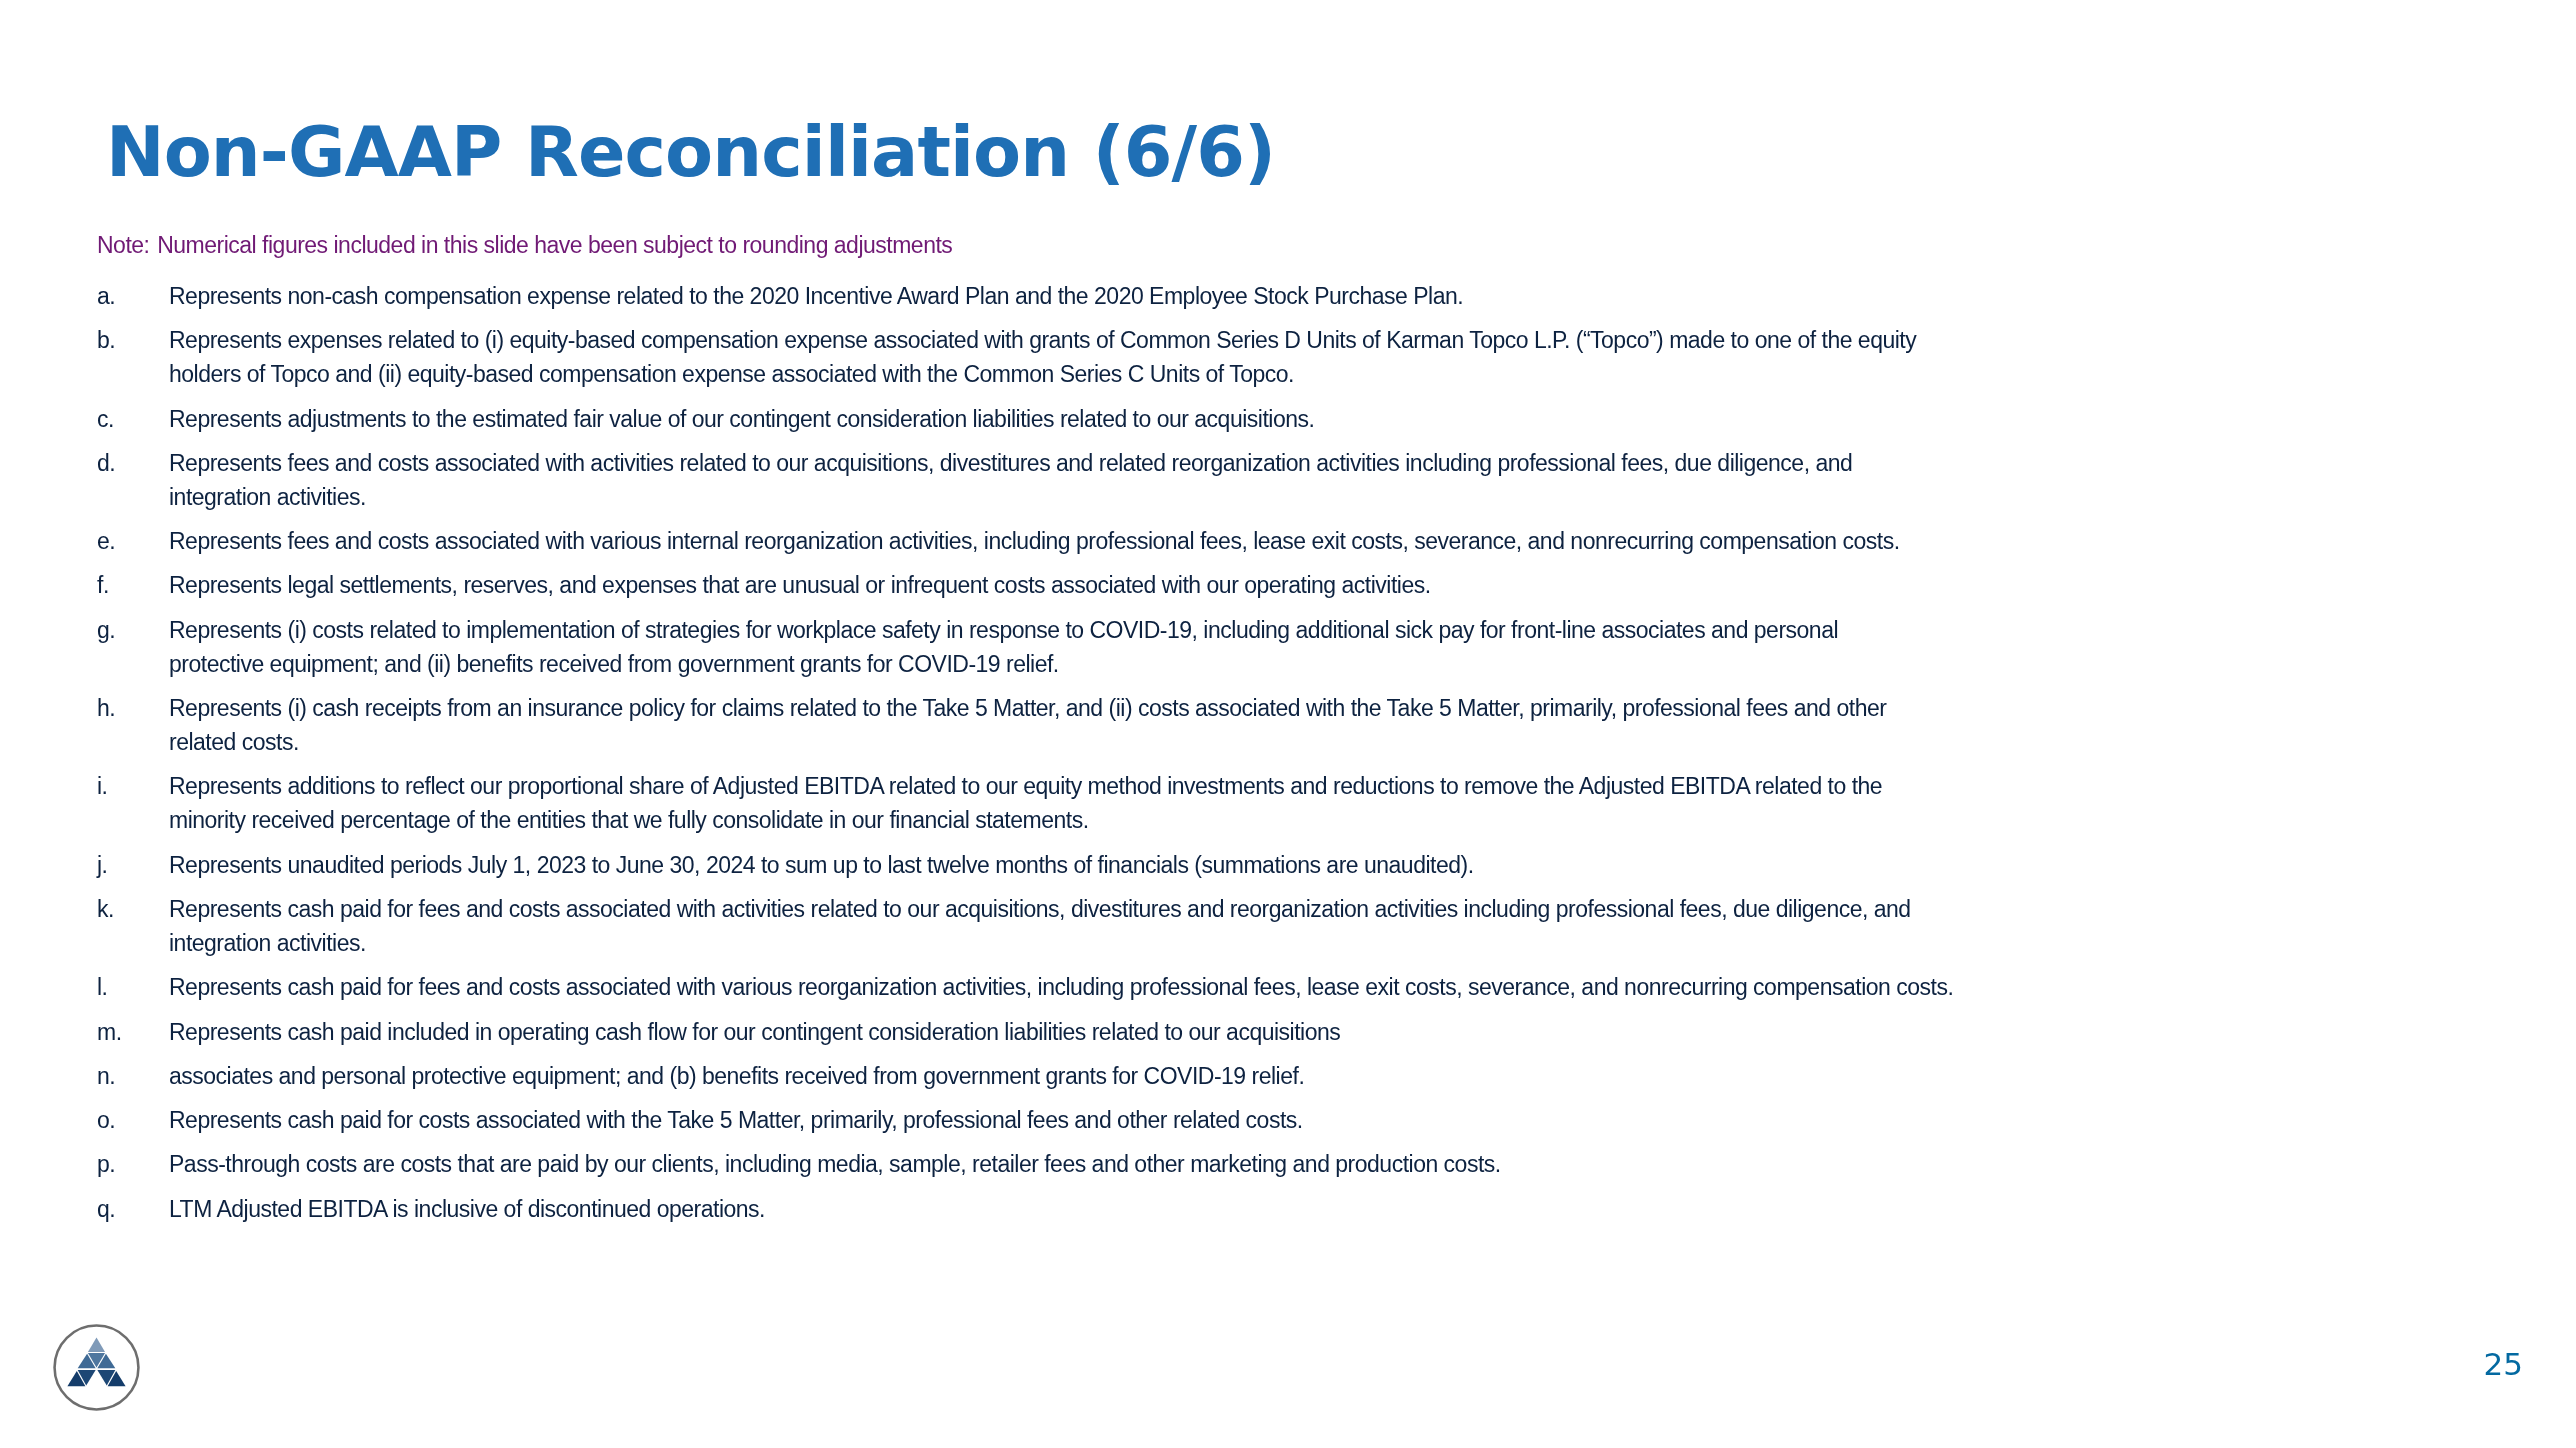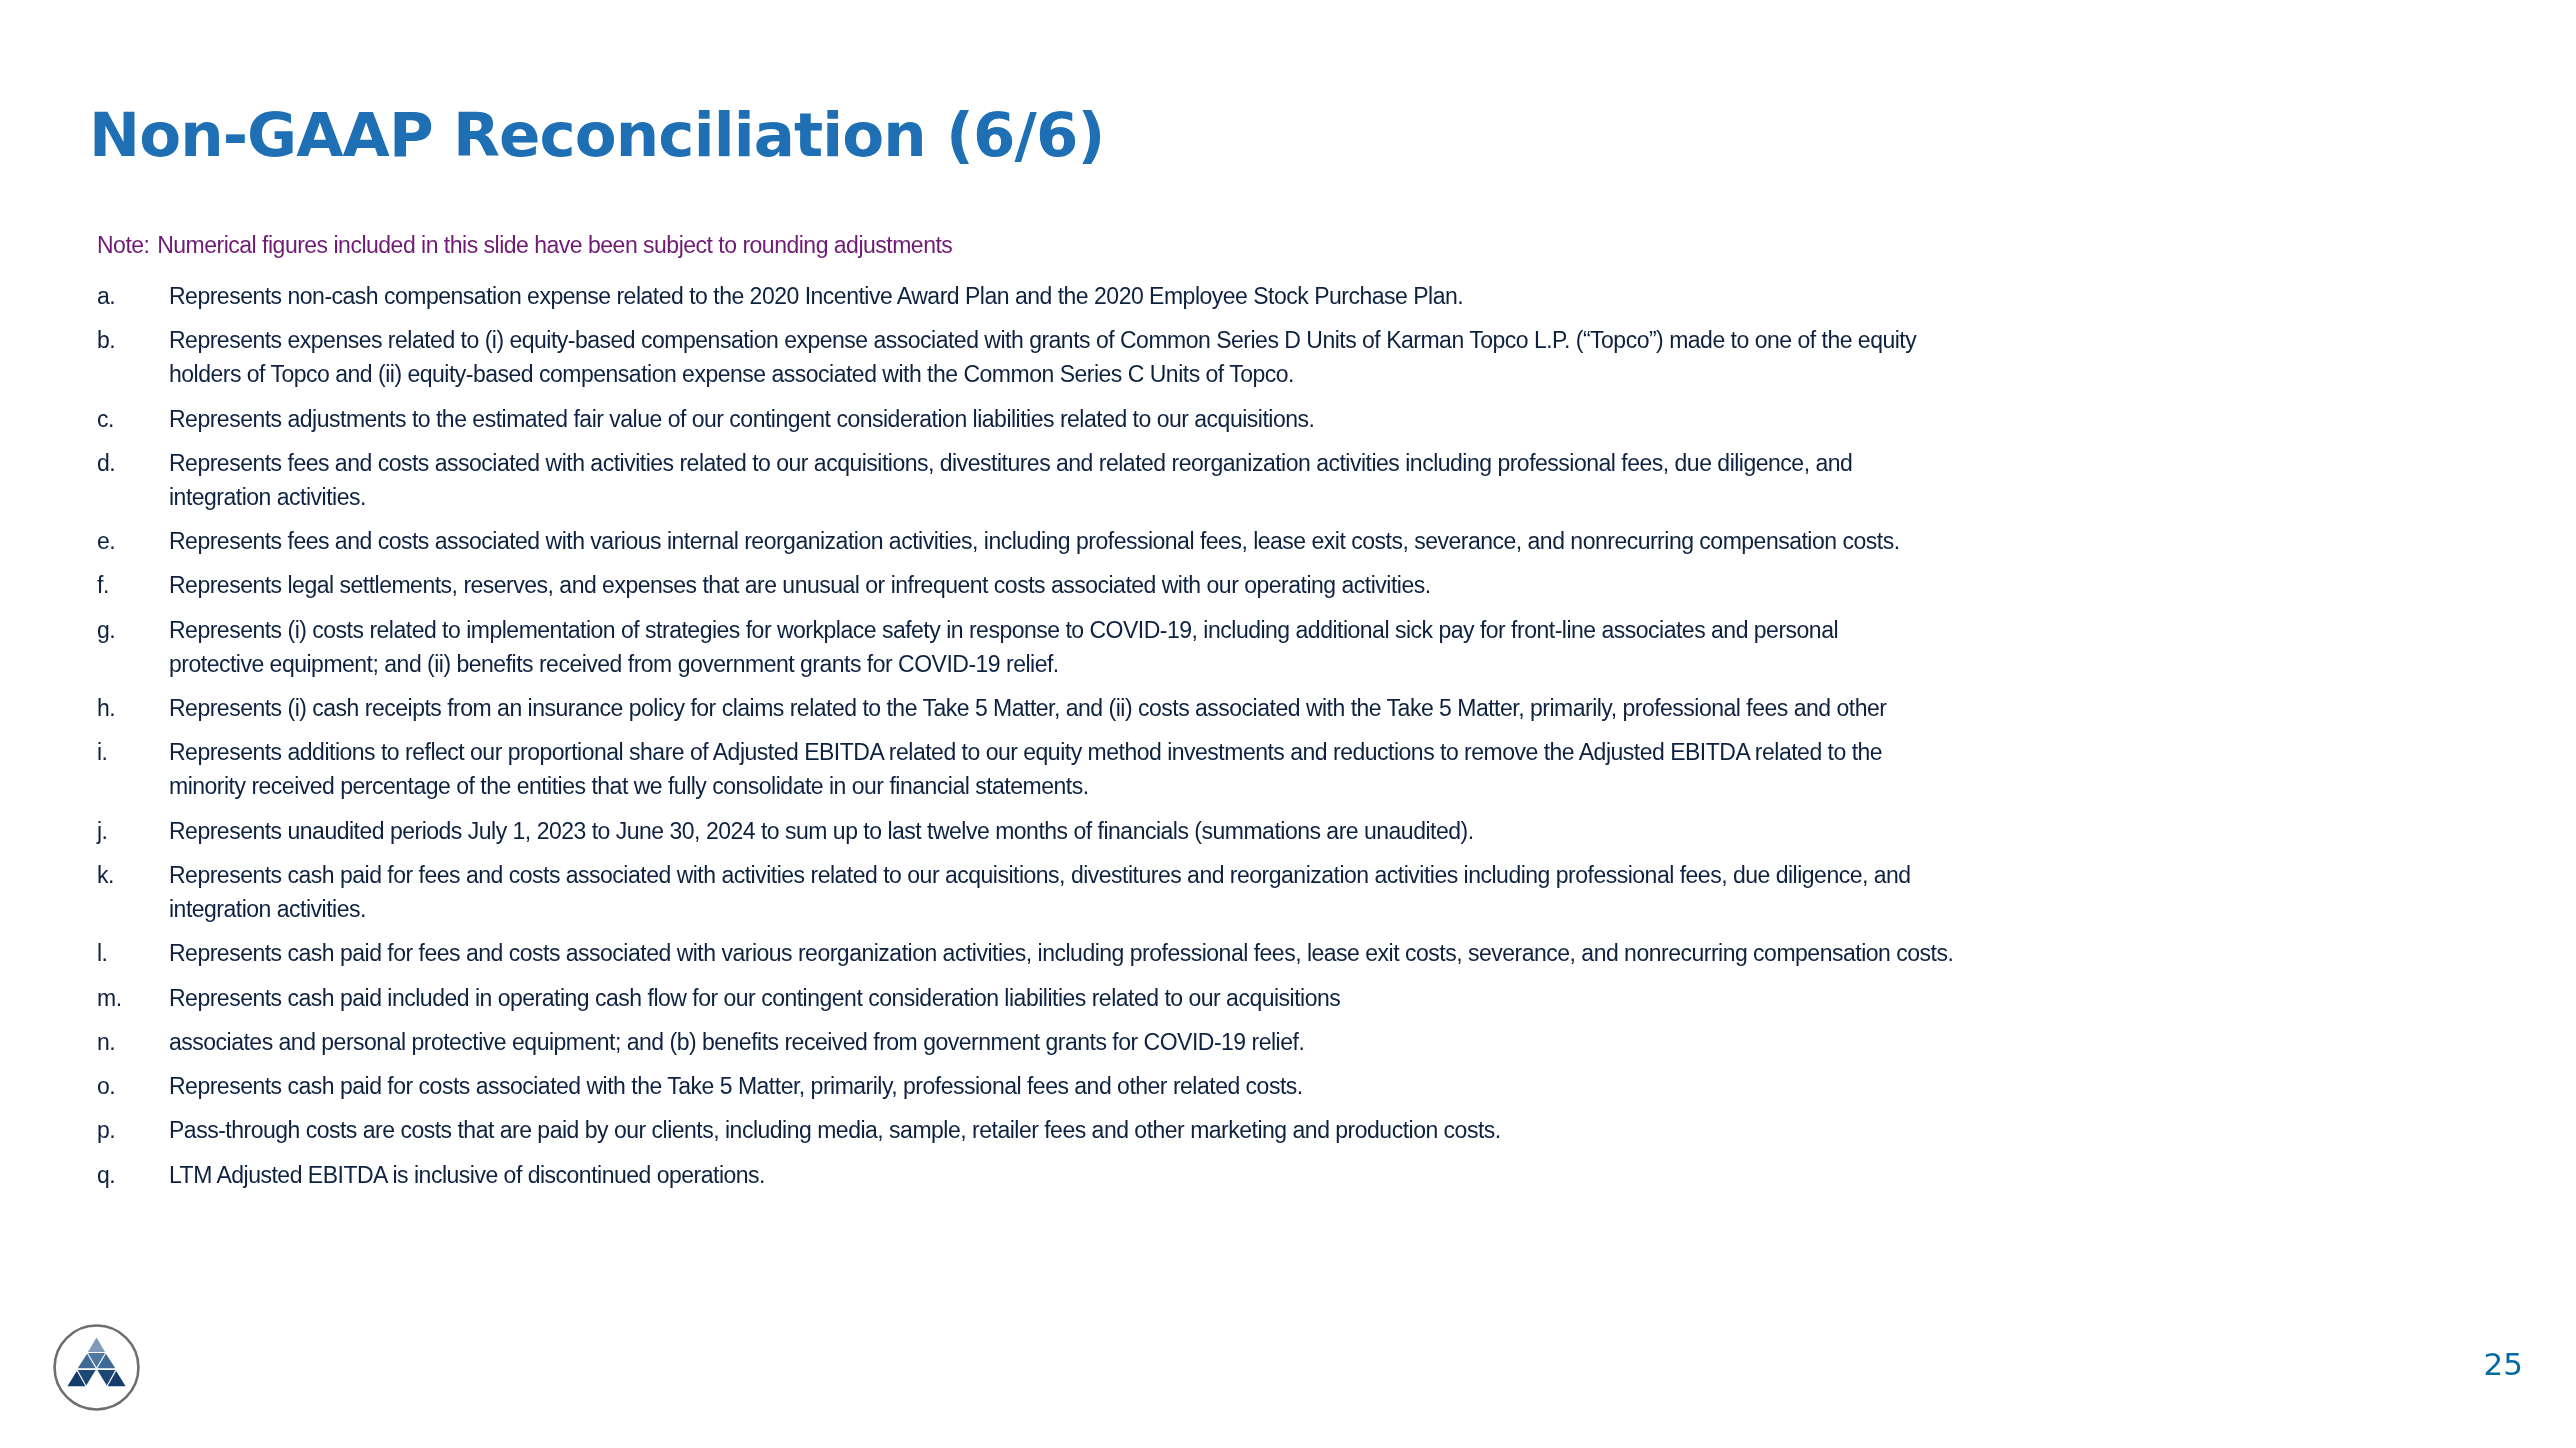--- a/index.html
+++ b/index.html
@@ -11,24 +11,24 @@
       width: 2576px;
       height: 1449px;
       position: relative;
       overflow: hidden;
       font-family: "Liberation Sans", "DejaVu Sans", sans-serif;
     }
     .title {
       position: absolute;
       left: 89px;
       top: 79px;
-      margin: 0;
+      margin: 17px;
       font-family: "DejaVu Sans", "Liberation Sans", sans-serif;
       font-weight: bold;
-      font-size: 61px;
+      font-size: 70px;
       line-height: 112px;
       color: #1f6fb5;
       letter-spacing: -0.9px;
       white-space: nowrap;
     }
     .note {
       position: absolute;
       left: 97px;
       top: 228px;
       font-size: 23px;
@@ -146,20 +146,21 @@
     <span class="fn-body">
       <span class="fn-line">Represents (i) costs related to implementation of strategies for workplace safety in response to COVID-19, including additional sick pay for front-line associates and personal</span>
       <span class="fn-line">protective equipment; and (ii) benefits received from government grants for COVID-19 relief.</span>
     </span>
   </li>
 
   <li class="fn">
     <span class="fn-letter">h.</span>
     <span class="fn-body">
       <span class="fn-line">Represents (i) cash receipts from an insurance policy for claims related to the Take 5 Matter, and (ii) costs associated with the Take 5 Matter, primarily, professional fees and other</span>
+      <span class="fn-line">related costs.</span>
     </span>
   </li>
 
   <li class="fn">
     <span class="fn-letter">i.</span>
     <span class="fn-body">
       <span class="fn-line">Represents additions to reflect our proportional share of Adjusted EBITDA related to our equity method investments and reductions to remove the Adjusted EBITDA related to the</span>
       <span class="fn-line">minority received percentage of the entities that we fully consolidate in our financial statements.</span>
     </span>
   </li>

